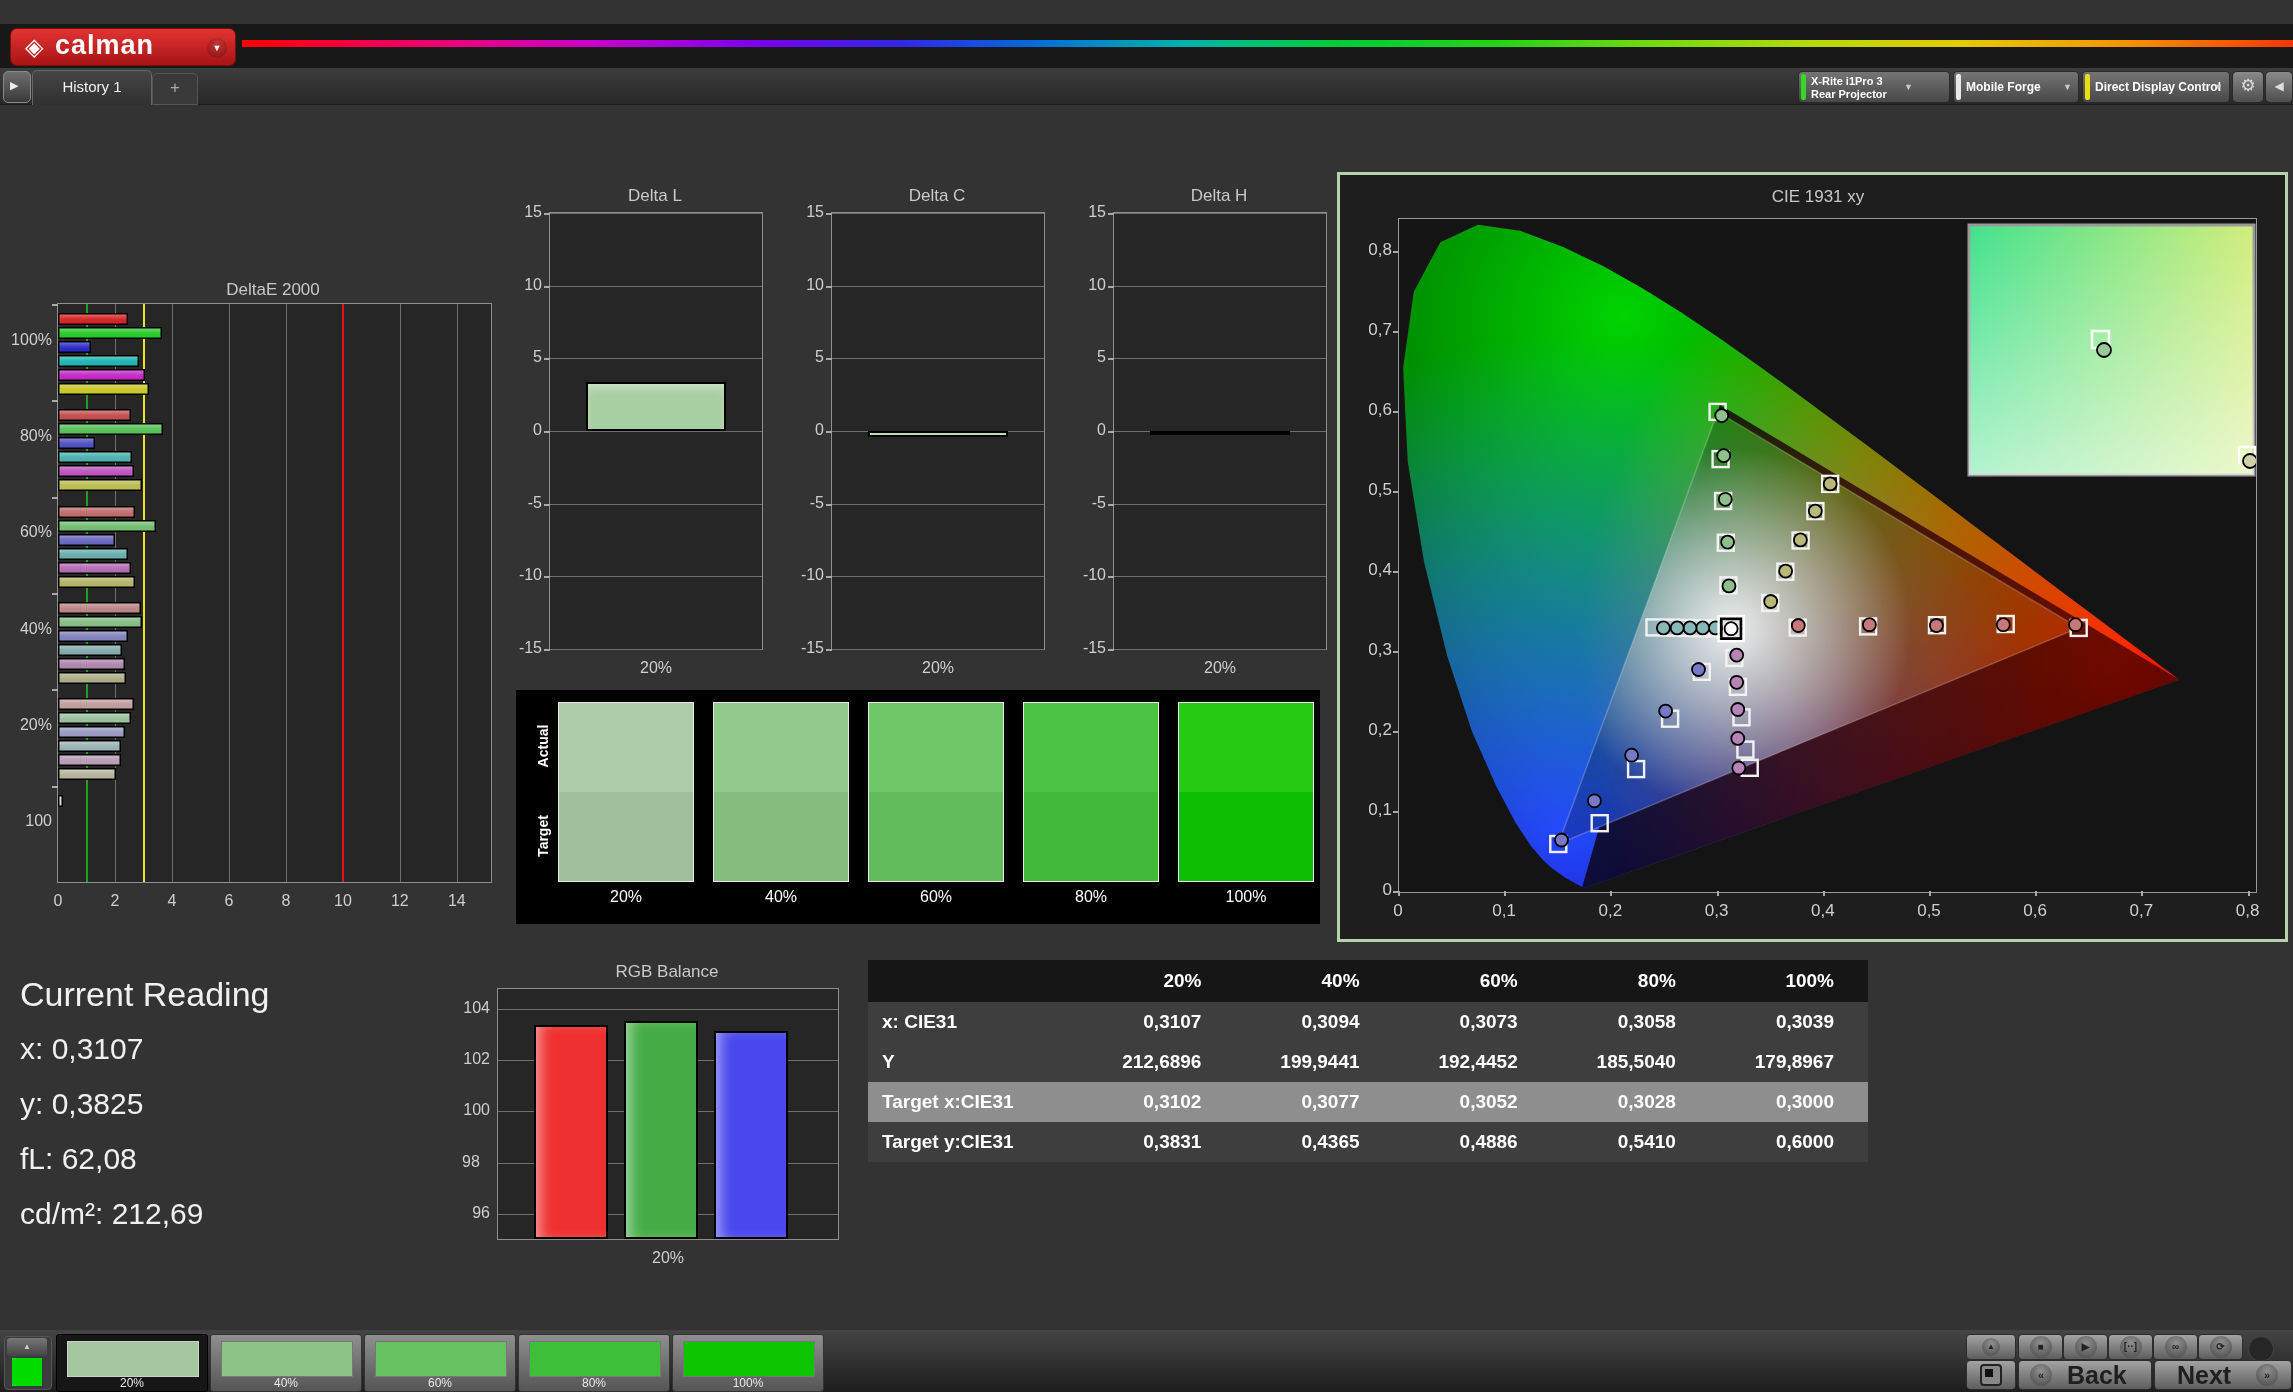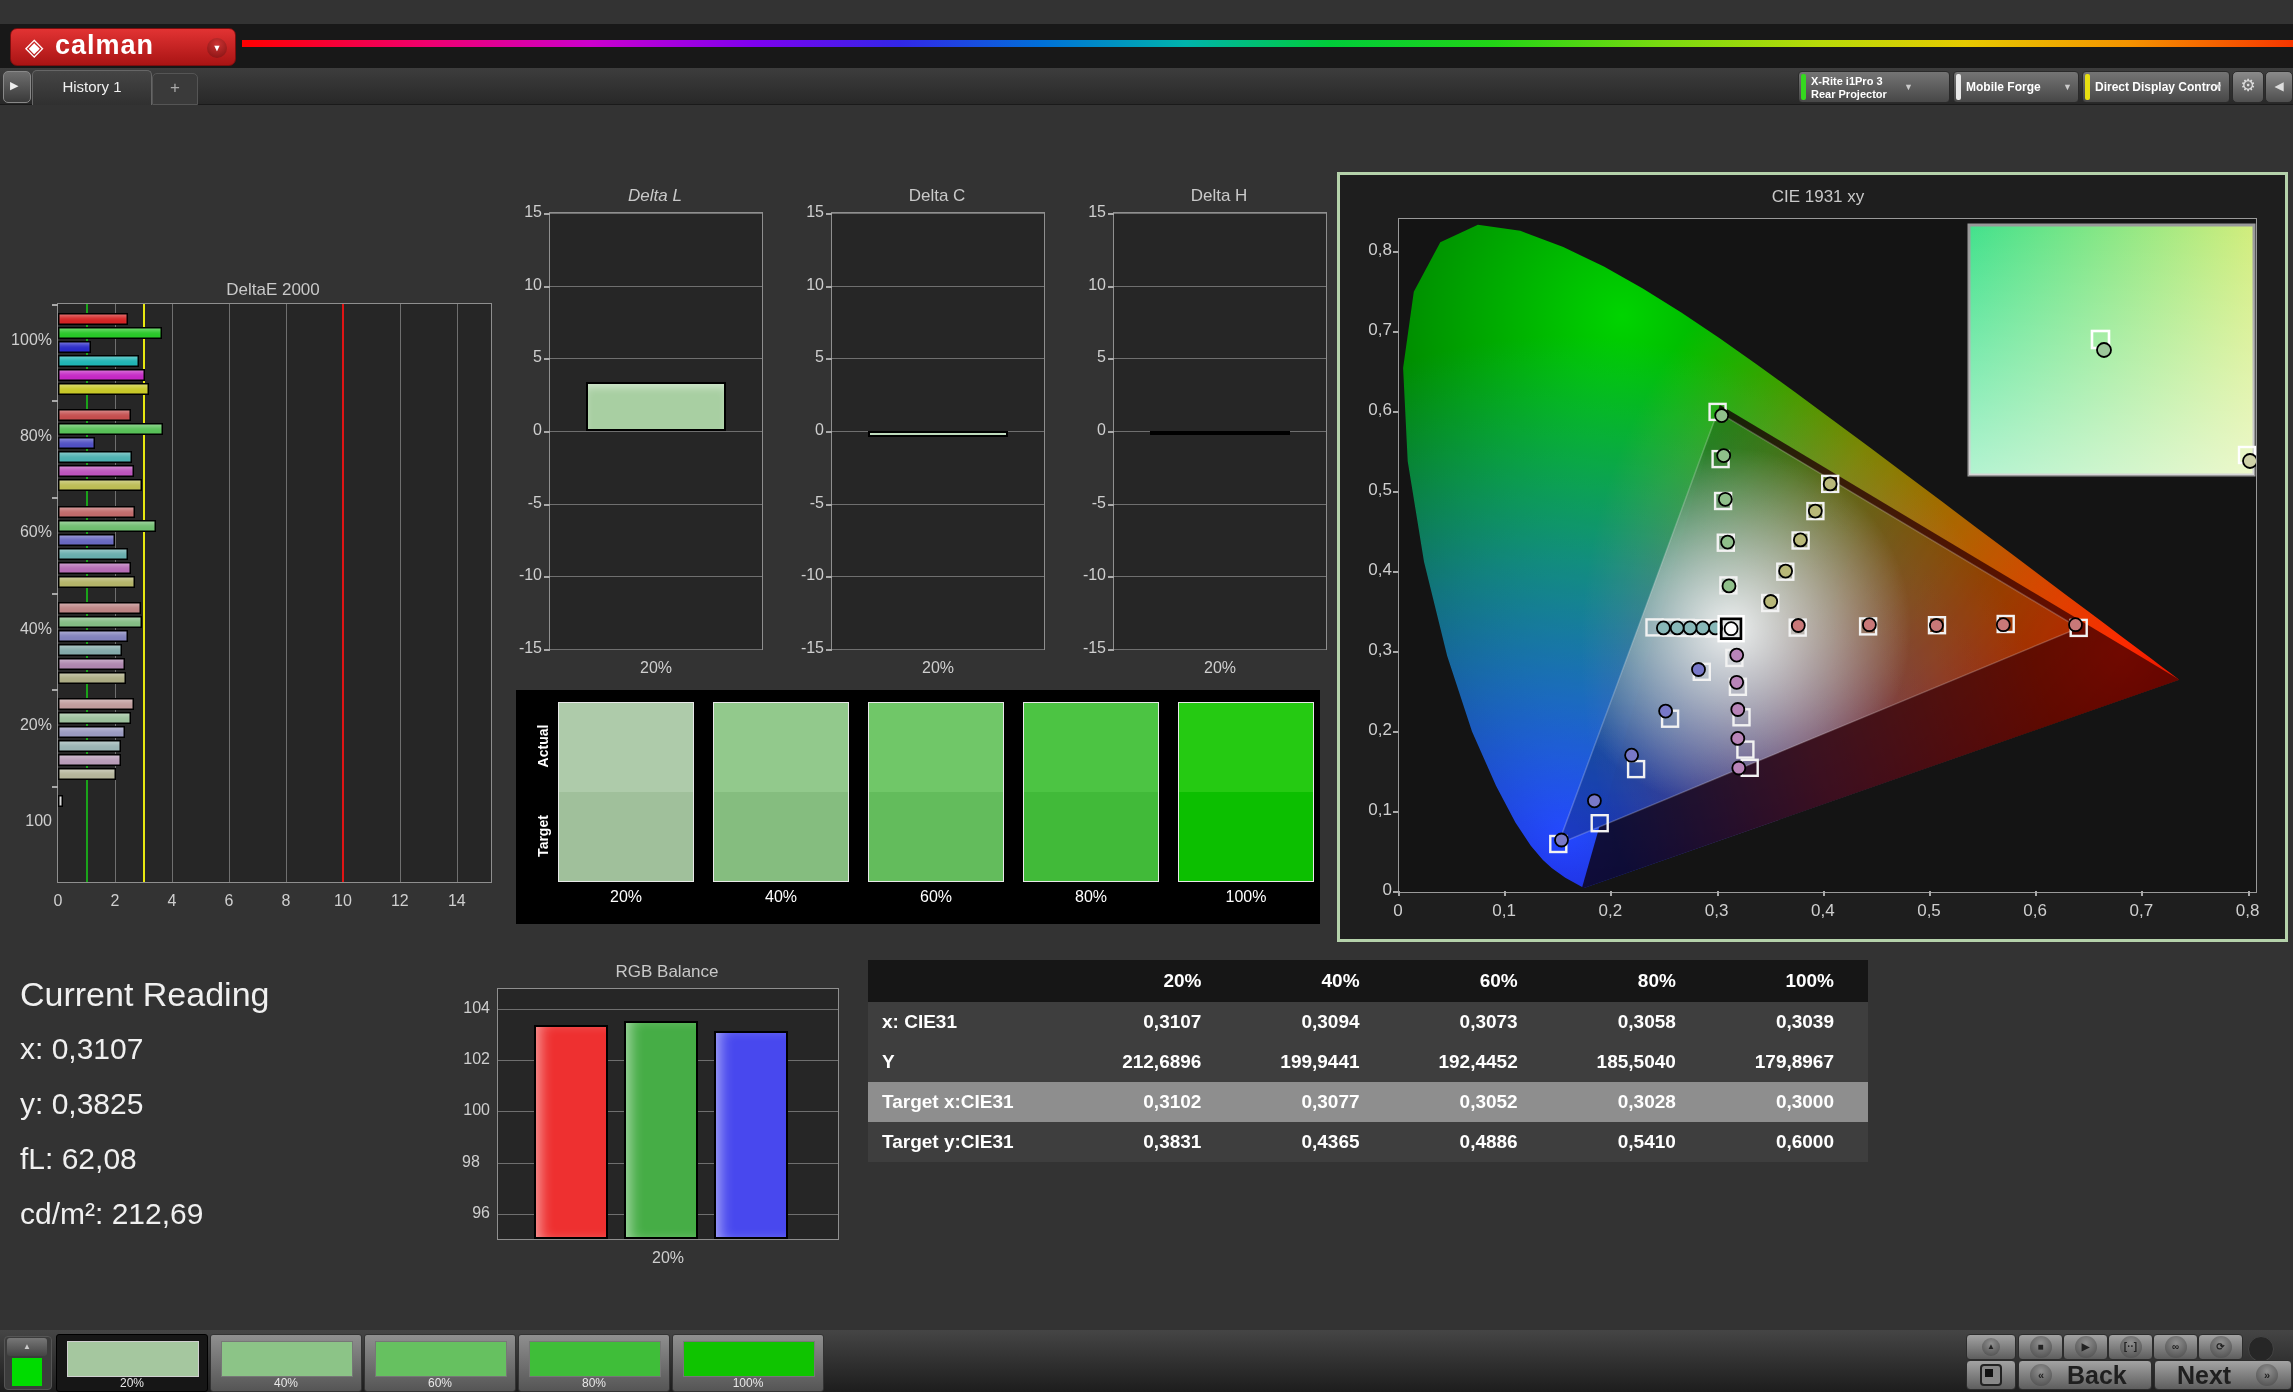--- a/index.html
+++ b/index.html
@@ -180,21 +180,21 @@
       <div style="position: absolute; left: 0px; top: 408.3px; height: 12px; width: 72.6px; background: rgb(156, 192, 156); box-shadow: rgb(0, 0, 0) 0px 0px 0px 1.5px inset, rgba(255, 255, 255, 0.45) 0px 5px 5px -2px inset;"></div>
       <div style="position: absolute; left: 0px; top: 422.3px; height: 12px; width: 66.9px; background: rgb(154, 154, 192); box-shadow: rgb(0, 0, 0) 0px 0px 0px 1.5px inset, rgba(255, 255, 255, 0.45) 0px 5px 5px -2px inset;"></div>
       <div style="position: absolute; left: 0px; top: 436.3px; height: 12px; width: 62.7px; background: rgb(154, 180, 180); box-shadow: rgb(0, 0, 0) 0px 0px 0px 1.5px inset, rgba(255, 255, 255, 0.45) 0px 5px 5px -2px inset;"></div>
       <div style="position: absolute; left: 0px; top: 450.3px; height: 12px; width: 62.7px; background: rgb(184, 156, 184); box-shadow: rgb(0, 0, 0) 0px 0px 0px 1.5px inset, rgba(255, 255, 255, 0.45) 0px 5px 5px -2px inset;"></div>
       <div style="position: absolute; left: 0px; top: 464.3px; height: 12px; width: 58.4px; background: rgb(180, 180, 154); box-shadow: rgb(0, 0, 0) 0px 0px 0px 1.5px inset, rgba(255, 255, 255, 0.45) 0px 5px 5px -2px inset;"></div>
       <div class="axlab" style="left: -58px; top: 508.3px; width: 52px; text-align: right; font-size: 16px;">100</div>
       <div style="position: absolute; left: -6px; top: 481.7px; width: 6px; height: 2px; background: rgb(170, 170, 170);"></div>
       <div style="position: absolute; left: 0px; top: 490.7px; height: 12px; width: 5.1px; background: rgb(216, 216, 216); box-shadow: rgb(0, 0, 0) 0px 0px 0px 1.5px inset, rgba(255, 255, 255, 0.45) 0px 5px 5px -2px inset;"></div>
     </div>
 
-  <div class="charttitle" style="left:655px;top:186px;font-style:italic;">Delta L</div>
+  <div class="charttitle" style="left:655px;top:186px;">Delta L</div>
   <div class="plot" id="deltaL-plot" style="left:549px;top:212px;width:212px;height:436px;overflow:visible;">
       <div class="hline" style="top: 0px;"></div>
       <div class="axlab" style="left: -46px; top: -10px; width: 38px; text-align: right; font-size: 16px;">15</div>
       <div style="position: absolute; left: -6px; top: 0px; width: 6px; height: 2px; background: rgb(170, 170, 170);"></div>
       <div class="hline" style="top: 72.7px;"></div>
       <div class="axlab" style="left: -46px; top: 62.7px; width: 38px; text-align: right; font-size: 16px;">10</div>
       <div style="position: absolute; left: -6px; top: 72.7px; width: 6px; height: 2px; background: rgb(170, 170, 170);"></div>
       <div class="hline" style="top: 145.3px;"></div>
       <div class="axlab" style="left: -46px; top: 135.3px; width: 38px; text-align: right; font-size: 16px;">5</div>
       <div style="position: absolute; left: -6px; top: 145.3px; width: 6px; height: 2px; background: rgb(170, 170, 170);"></div>

